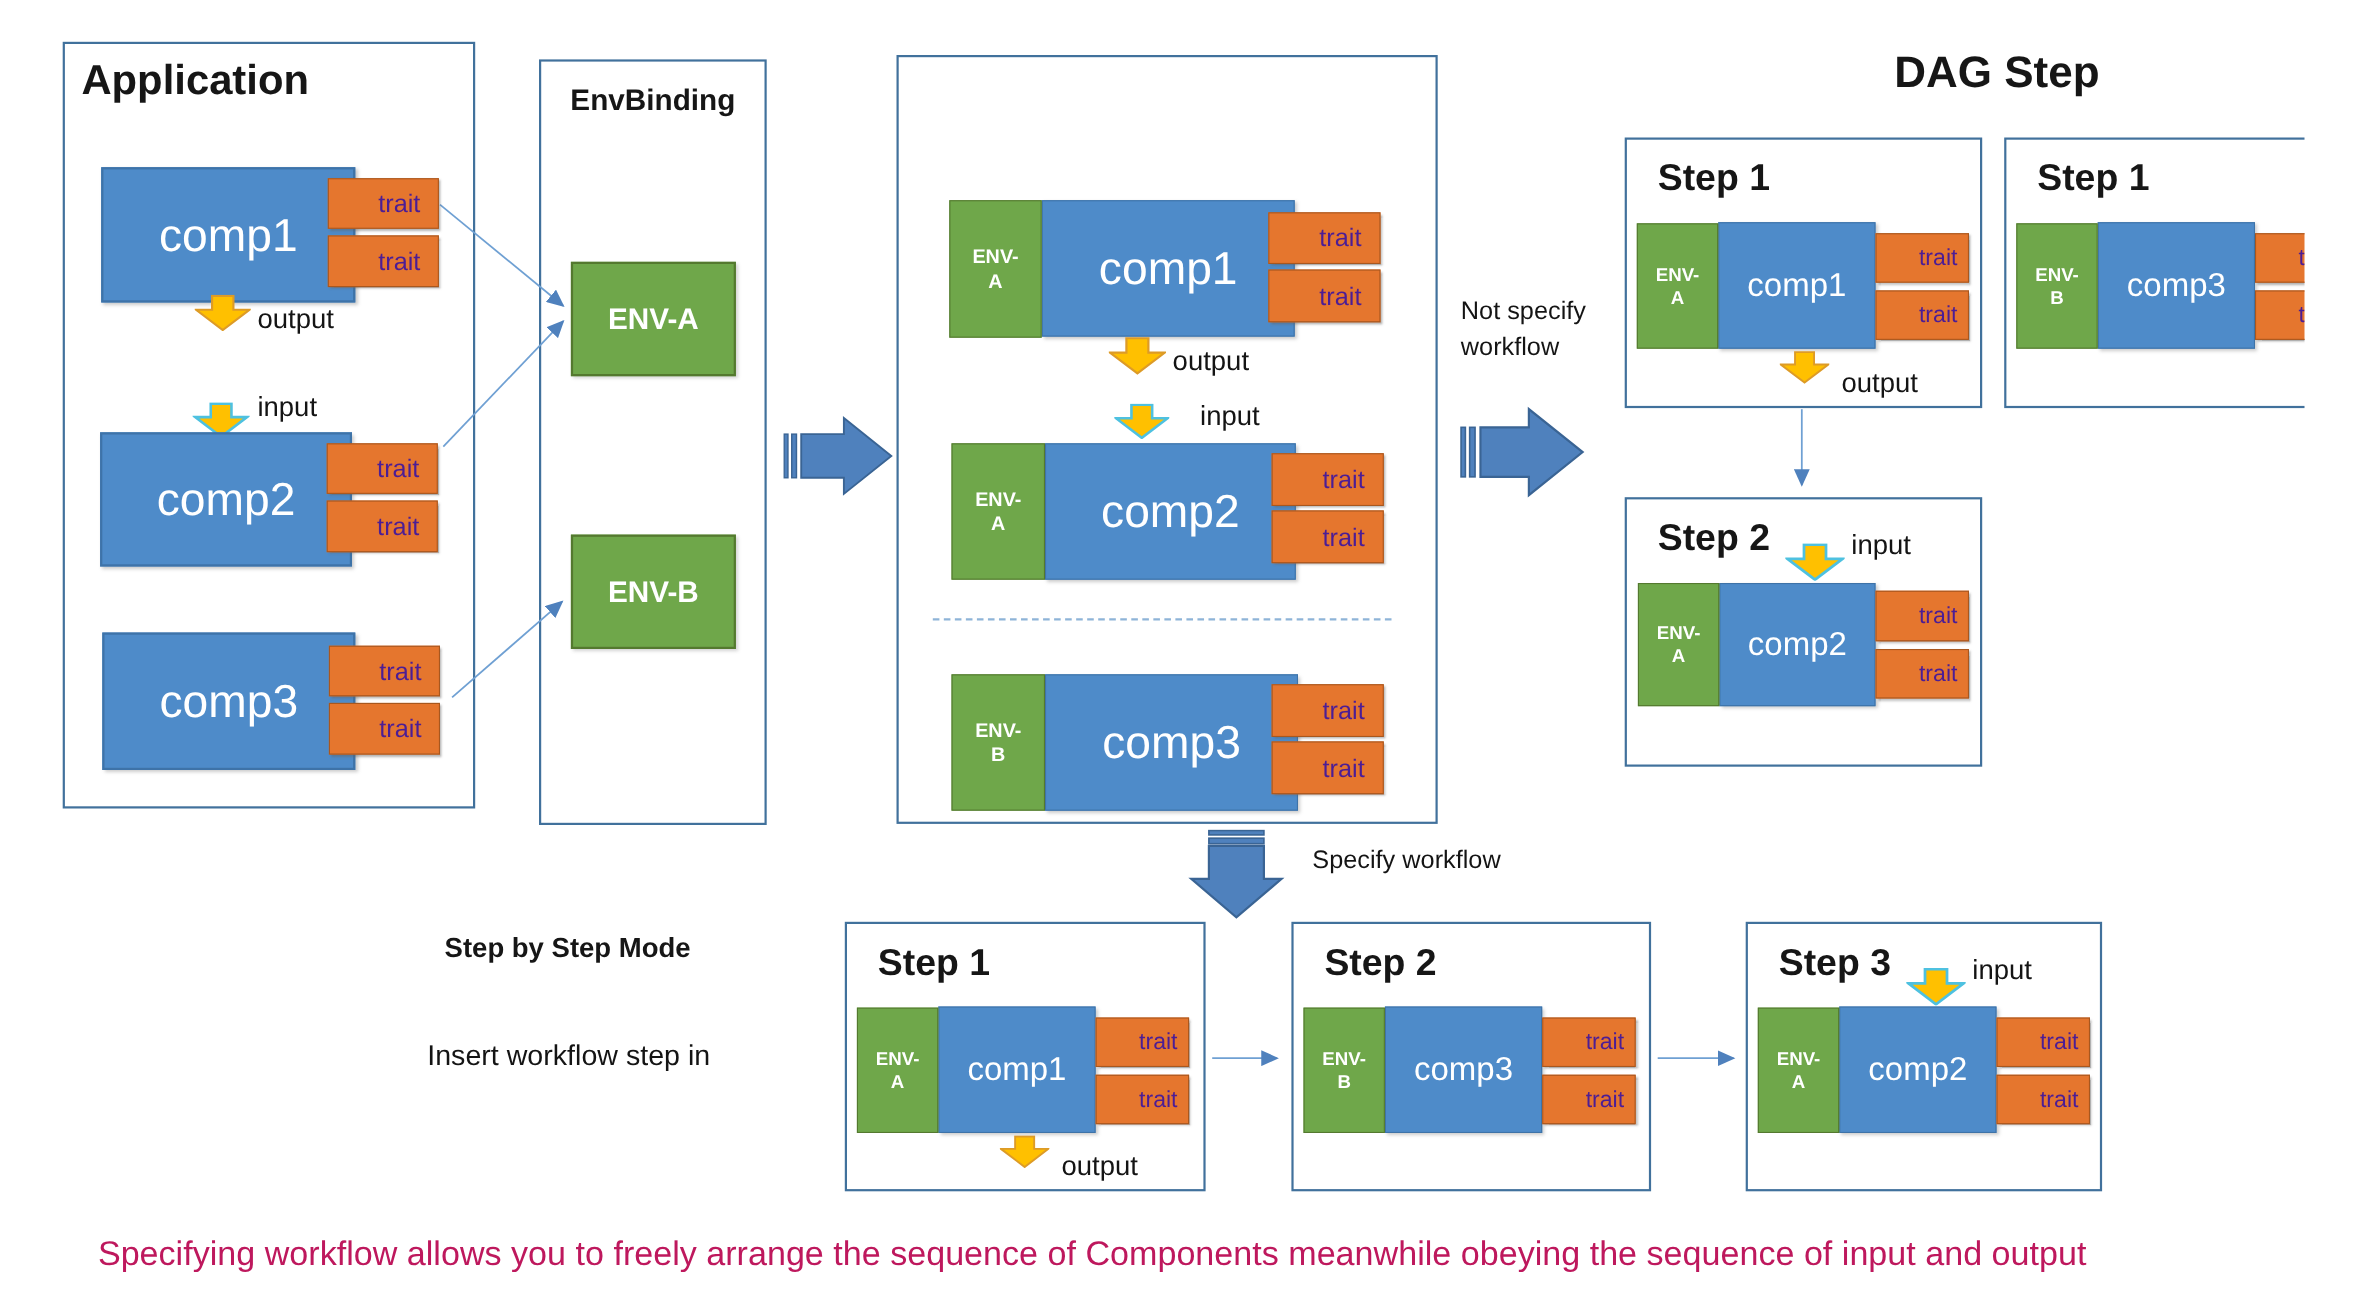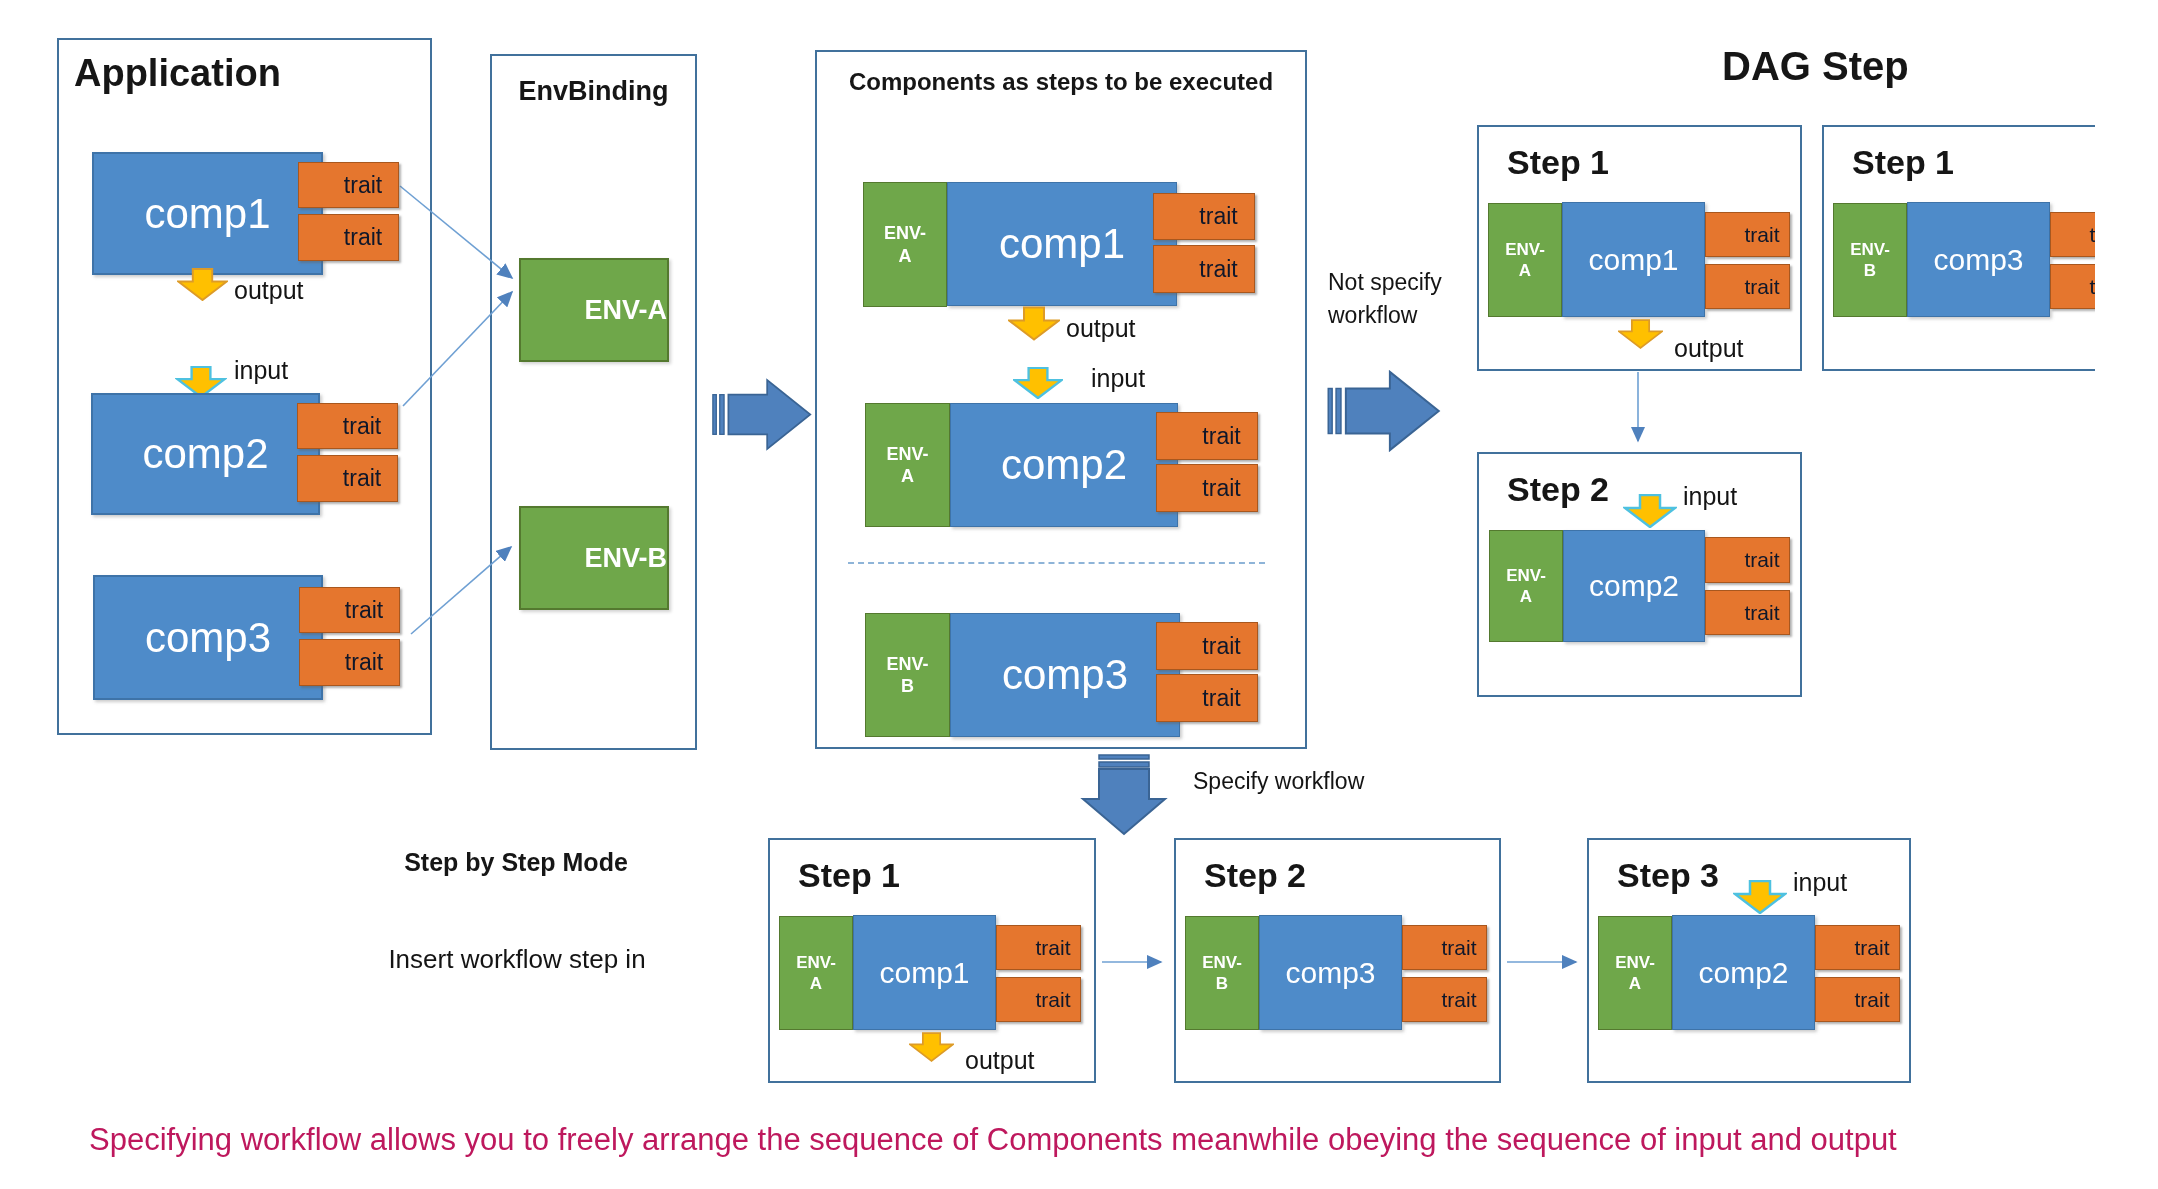--- a/index.html
+++ b/index.html
@@ -7,25 +7,25 @@
     position:relative;width:2095px;height:1189px;background:#ffffff;overflow:hidden;
     font-family:"Liberation Sans", sans-serif;color:#1b1b1b;
   }
   .abs{position:absolute;}
   .panel{position:absolute;background:#ffffff;border:2px solid #41719C;box-sizing:border-box;}
   .panel-title{position:absolute;font-weight:600;color:#161616;white-space:nowrap;}
   .comp{position:absolute;background:#4E8BC9;border:2px solid #3E73A8;box-sizing:border-box;
         display:flex;align-items:center;justify-content:center;color:#ffffff;
         box-shadow:2px 2px 3px rgba(110,110,110,.35);}
   .trait{position:absolute;background:#E5762E;border:1.5px solid #A8571E;box-sizing:border-box;
-        display:flex;align-items:center;justify-content:center;color:#0f172a;
+        display:flex;align-items:center;justify-content:center;color:#4c1d95;
         box-shadow:2px 2px 2px rgba(100,100,100,.5);z-index:3;padding-left:29px;}
   .envbig{position:absolute;background:#6FA74A;border:2px solid #54792F;box-sizing:border-box;
-        display:flex;align-items:center;justify-content:flex-end;color:#ffffff;font-weight:700;
-        box-shadow:2px 2px 3px rgba(110,110,110,.3);margin-top:20px;}
+        display:flex;align-items:center;justify-content:center;color:#ffffff;font-weight:700;
+        box-shadow:2px 2px 3px rgba(110,110,110,.3);}
   .envprefix{position:absolute;background:#6FA74A;border:1.5px solid #54792F;box-sizing:border-box;
         display:flex;flex-direction:column;align-items:center;justify-content:center;color:#ffffff;
         font-weight:700;font-size:18px;line-height:1.25;z-index:2;}
   .lbl{position:absolute;color:#141414;white-space:nowrap;}
   .dashed-sep{position:absolute;border-top:2px dashed #8EB4D8;}
   .center{text-align:center;}
   svg{display:block;}
 </style>
 </head>
 <body>
@@ -99,21 +99,20 @@
     <span>ENV-B</span>
   </div>
 
   <svg class="abs" style="left:712px;top:366px;width:100px;height:97px;z-index:2;" viewBox="0 0 116 92">
     <rect x="1" y="23" width="4" height="46" fill="#4F81BD" stroke="#3A6494" stroke-width="1.5"></rect>
     <rect x="9" y="23" width="5" height="46" fill="#4F81BD" stroke="#3A6494" stroke-width="1.5"></rect>
     <polygon points="19,23 64,23 64,6 114,46 64,86 64,69 19,69" fill="#4F81BD" stroke="#3A6494" stroke-width="2"></polygon>
   </svg>
 
   <div class="panel" style="left:815px;top:50px;width:492px;height:699px;"></div>
-  <div class="panel-title center" style="left:815px;top:68px;width:492px;font-size:24px;">Components as steps to be executed</div>
 
   <div class="envprefix" style="left:863px;top:182px;width:84px;height:125px;">
     <span>ENV-</span>
     <span>A</span>
   </div>
   <div class="comp" style="left:947px;top:182px;width:230px;height:124px;font-size:42px;border-width:1.5px;">
     <span>comp1</span>
   </div>
   <div class="trait" style="left:1153px;top:193px;width:102px;height:47px;font-size:23px;">
     <span>trait</span>

